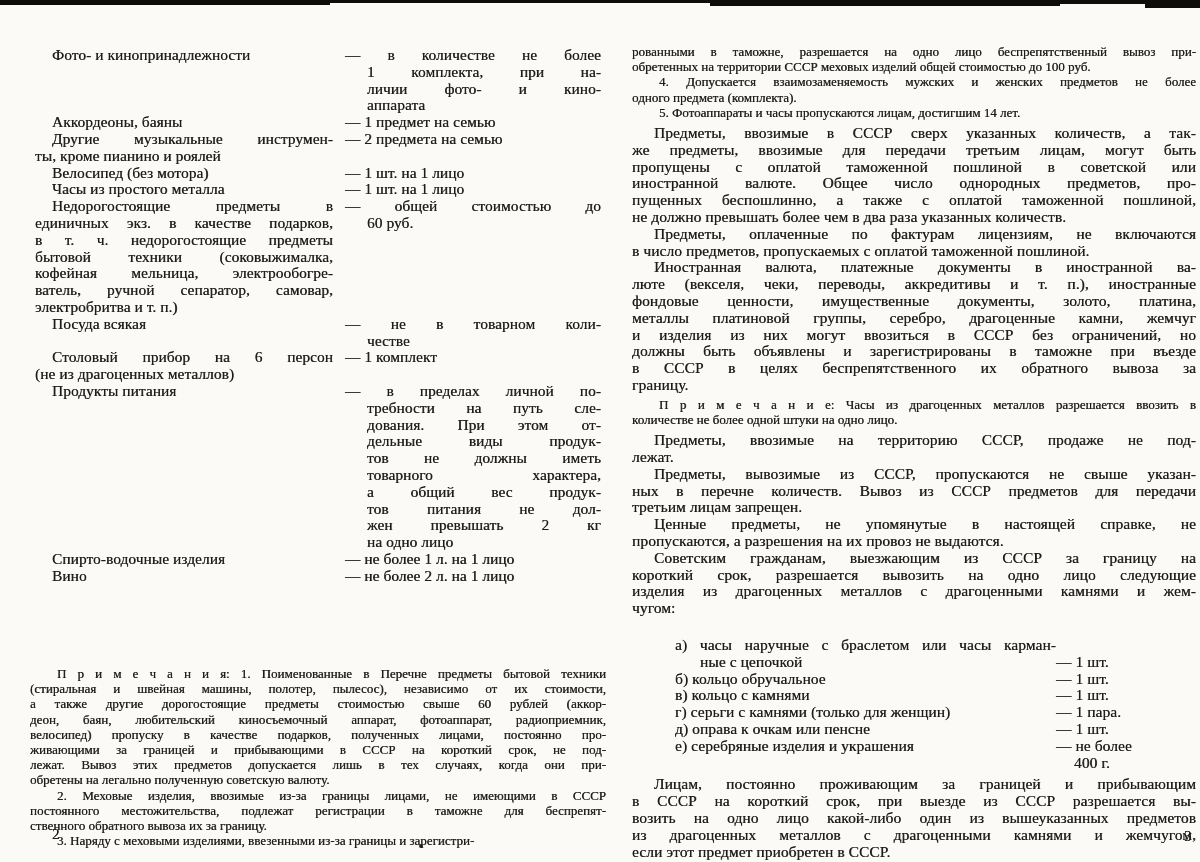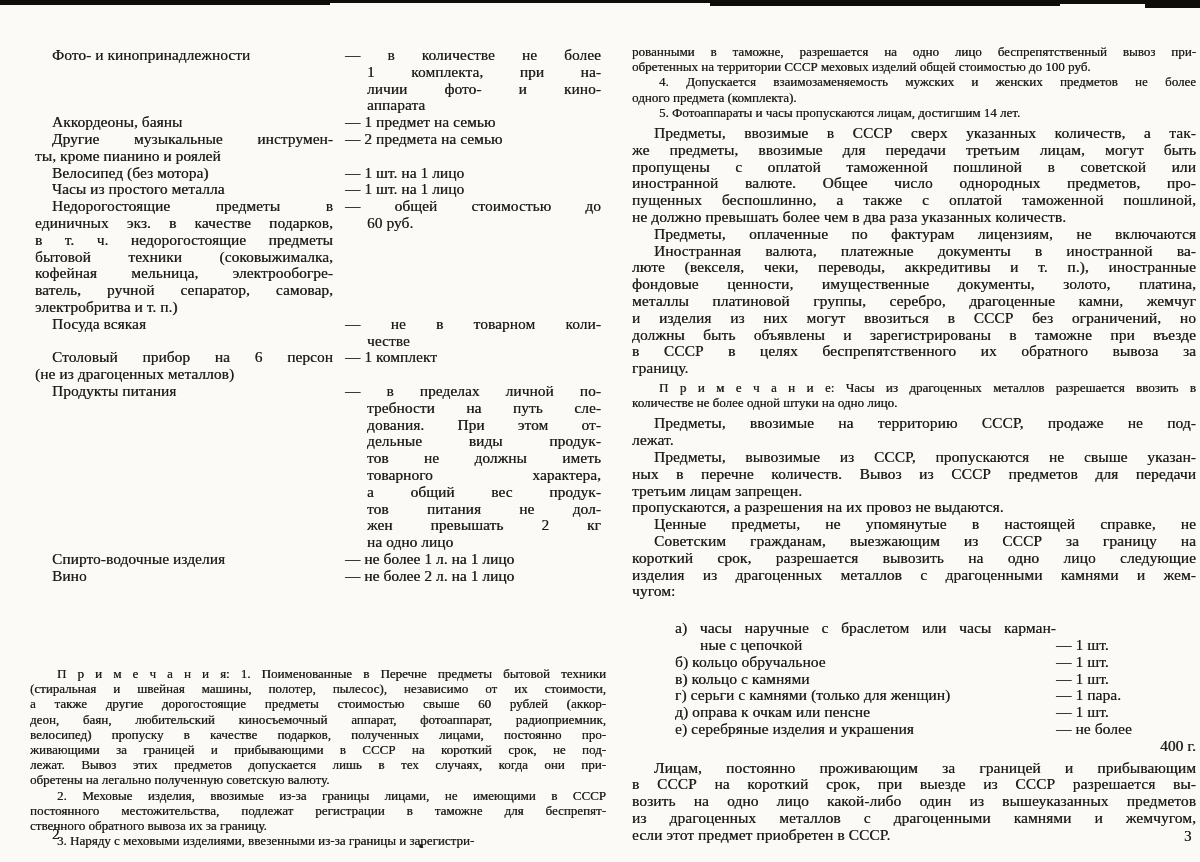--- a/index.html
+++ b/index.html
@@ -44,21 +44,21 @@
   .body  { font-size: 15.4px; line-height: 16.8px; letter-spacing: 0.1px; }
   .pind  { padding-left: 22px; }
   #rp-body1 { margin-top: 5px; }
   #rp-note-mid { margin-top: 3px; }
   #rp-body2 { margin-top: 5px; }
   #rp-list  { margin-top: 20px; }
   #rp-body3 { margin-top: 5px; }
   .vrow { display: grid; grid-template-columns: 424px 140px; }
   .l1 { padding-left: 43px; }
   .l2 { padding-left: 68px; }
-  .q2 { padding-left: 18px; text-align: right; }
+  .q2 { padding-left: 18px; }
   .qbottom { display: flex; flex-direction: column; justify-content: flex-end; }
 
   .pagenum { position: absolute; font-size: 15px; }
   #pn-left  { left: 52px;   top: 826px; }
   #pn-right { left: 1184px; top: 828px; }
 </style>
 </head>
 <body>
 
 <div class="band" id="band-base"></div>
@@ -220,20 +220,21 @@
       <div>
         <div class="ln pind j">Предметы, ввозимые в СССР сверх указанных количеств, а так-</div>
         <div class="ln j">же предметы, ввозимые для передачи третьим лицам, могут быть</div>
         <div class="ln j">пропущены с оплатой таможенной пошлиной в советской или</div>
         <div class="ln j">иностранной валюте. Общее число однородных предметов, про-</div>
         <div class="ln j">пущенных беспошлинно, а также с оплатой таможенной пошлиной,</div>
         <div class="ln">не должно превышать более чем в два раза указанных количеств.</div>
       </div>
       <div>
         <div class="ln pind j">Предметы, оплаченные по фактурам лицензиям, не включаются</div>
+        <div class="ln">в число предметов, пропускаемых с оплатой таможенной пошлиной.</div>
       </div>
       <div>
         <div class="ln pind j">Иностранная валюта, платежные документы в иностранной ва-</div>
         <div class="ln j">люте (векселя, чеки, переводы, аккредитивы и т. п.), иностранные</div>
         <div class="ln j">фондовые ценности, имущественные документы, золото, платина,</div>
         <div class="ln j">металлы платиновой группы, серебро, драгоценные камни, жемчуг</div>
         <div class="ln j">и изделия из них могут ввозиться в СССР без ограничений, но</div>
         <div class="ln j">должны быть объявлены и зарегистрированы в таможне при въезде</div>
         <div class="ln j">в СССР в целях беспрепятственного их обратного вывоза за</div>
         <div class="ln">границу.</div>
@@ -249,22 +250,22 @@
       <div>
         <div class="ln pind j">Предметы, ввозимые на территорию СССР, продаже не под-</div>
         <div class="ln">лежат.</div>
       </div>
       <div>
         <div class="ln pind j">Предметы, вывозимые из СССР, пропускаются не свыше указан-</div>
         <div class="ln j">ных в перечне количеств. Вывоз из СССР предметов для передачи</div>
         <div class="ln">третьим лицам запрещен.</div>
       </div>
       <div>
+        <div class="ln pind j">Ценные предметы, не упомянутые в настоящей справке, не</div>
         <div class="ln">пропускаются, а разрешения на их провоз не выдаются.</div>
-        <div class="ln pind j">Ценные предметы, не упомянутые в настоящей справке, не</div>
       </div>
       <div>
         <div class="ln pind j">Советским гражданам, выезжающим из СССР за границу на</div>
         <div class="ln j">короткий срок, разрешается вывозить на одно лицо следующие</div>
         <div class="ln j">изделия из драгоценных металлов с драгоценными камнями и жем-</div>
         <div class="ln">чугом:</div>
       </div>
     </div>
   <div id="rp-list" class="body">
       <div class="vrow">

